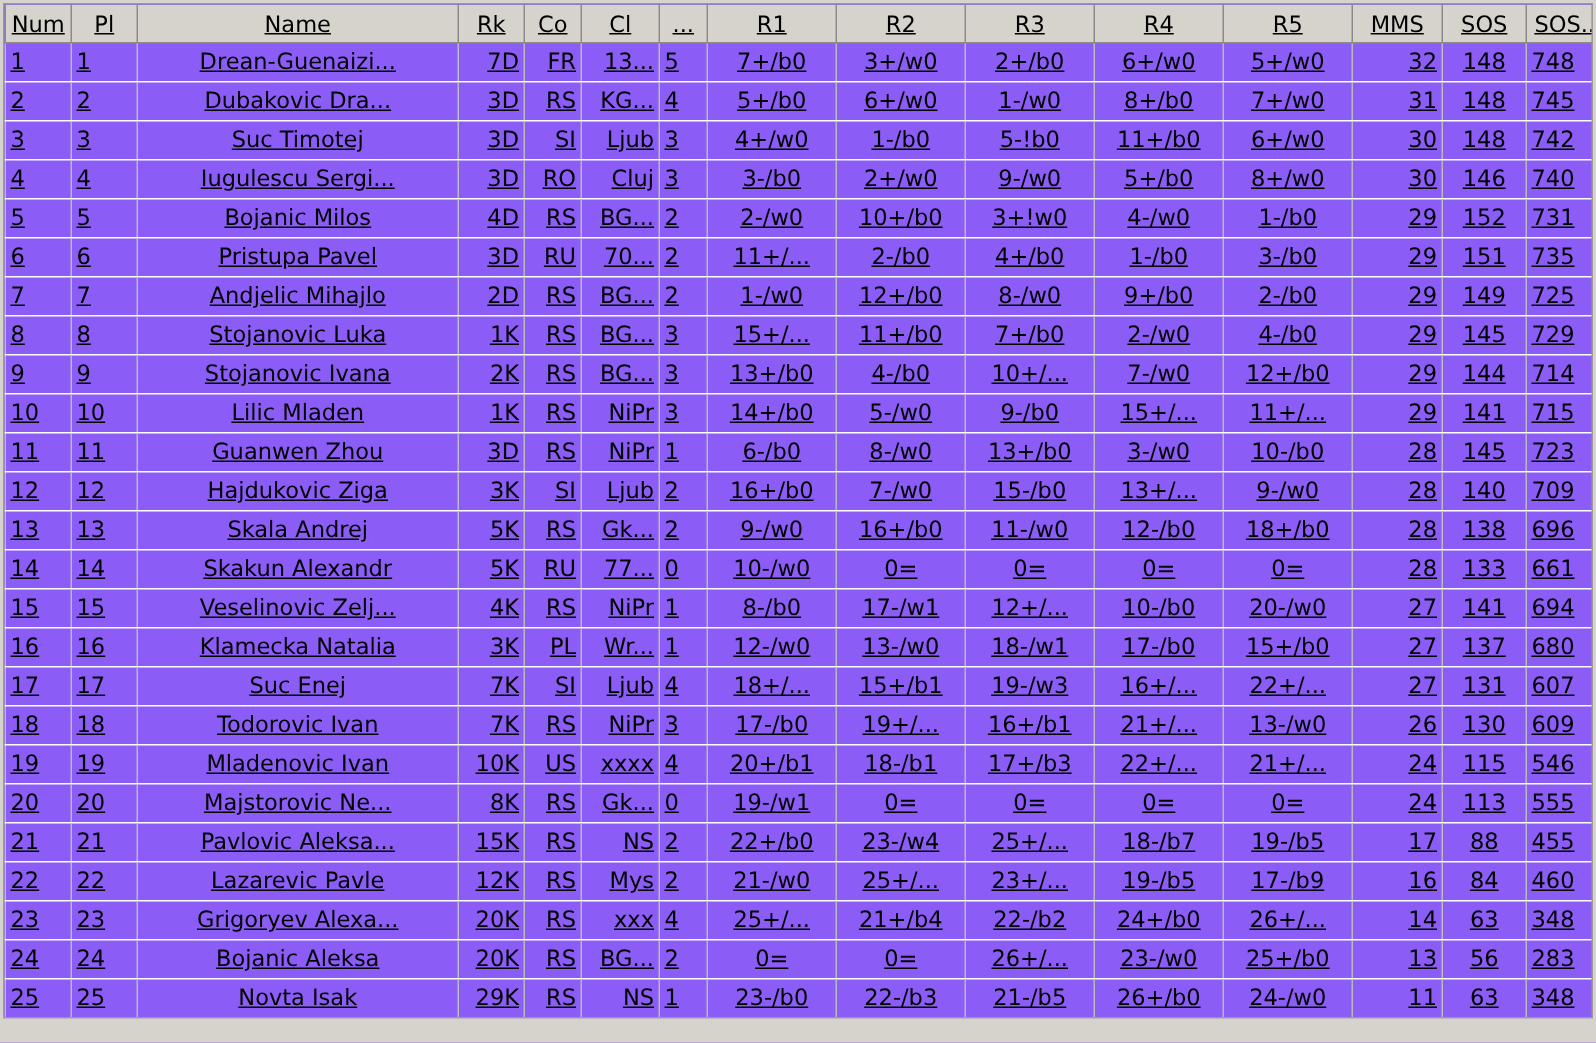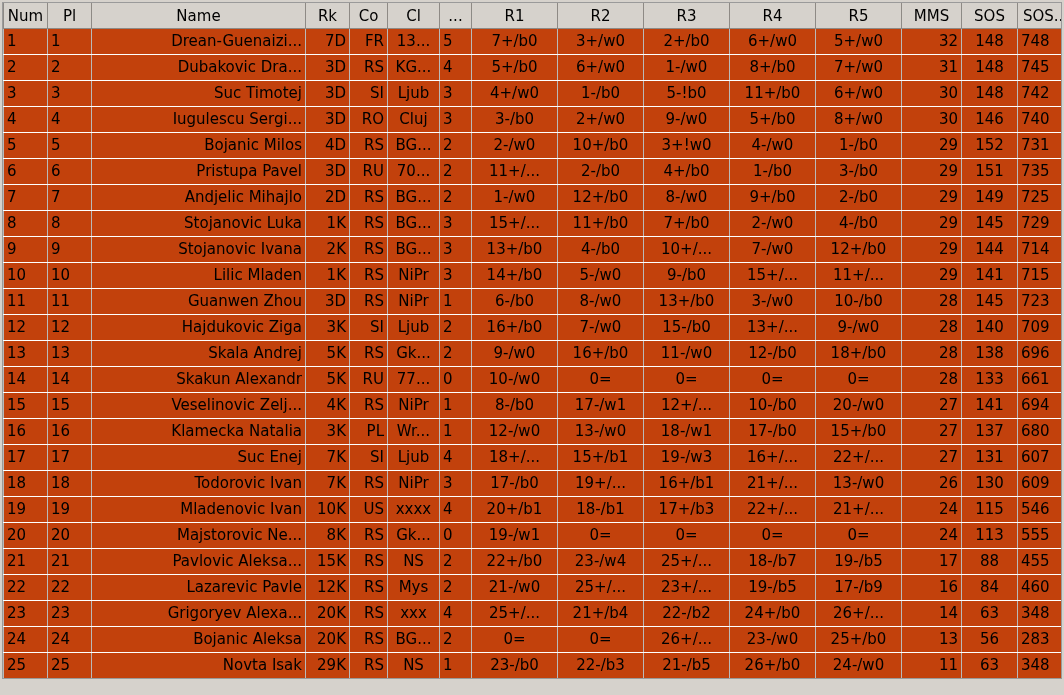--- a/index.html
+++ b/index.html
@@ -16,25 +16,26 @@
   .window {
     width: 1064px;
     height: 695px;
     box-sizing: border-box;
     background: #d6d2cc;
     padding: 2px 2px 2px 2px;
     display: flex;
     flex-direction: column;
   }
   .table-wrap {
-    background: #c2410c;
+    background: #8b5cf6;
     border: 1px solid #9a9a9a;
     box-sizing: border-box;
     flex: 1 1 auto;
     overflow: hidden;
+    text-decoration: underline;
   }
   table.grid {
     border-collapse: collapse;
     table-layout: fixed;
     width: 1060px;
     font-size: 15px;
     color: #000000;
   }
   table.grid th {
     background: #d6d2cc;
@@ -61,24 +62,24 @@
     white-space: nowrap;
     overflow: hidden;
     font-size: 15px;
     line-height: 25px;
   }
   table.grid tr td:first-child {
     border-left: 1px solid #b9b9b9;
   }
   .c-num   { text-align: left; }
   .c-pl    { text-align: left; padding-left: 6px; }
-  .c-name  { text-align: right; }
+  .c-name  { text-align: center; }
   .c-rk    { text-align: right; }
   .c-co    { text-align: right; }
-  .c-cl    { text-align: center; }
+  .c-cl    { text-align: right; }
   .c-dots  { text-align: left; }
   .c-r     { text-align: center; }
   .c-mms   { text-align: right; }
   .c-sos   { text-align: center; }
   .c-sosos { text-align: left; }
 
   col.w-num   { width: 44px; }
   col.w-pl    { width: 44px; }
   col.w-name  { width: 214px; }
   col.w-rk    { width: 44px; }

